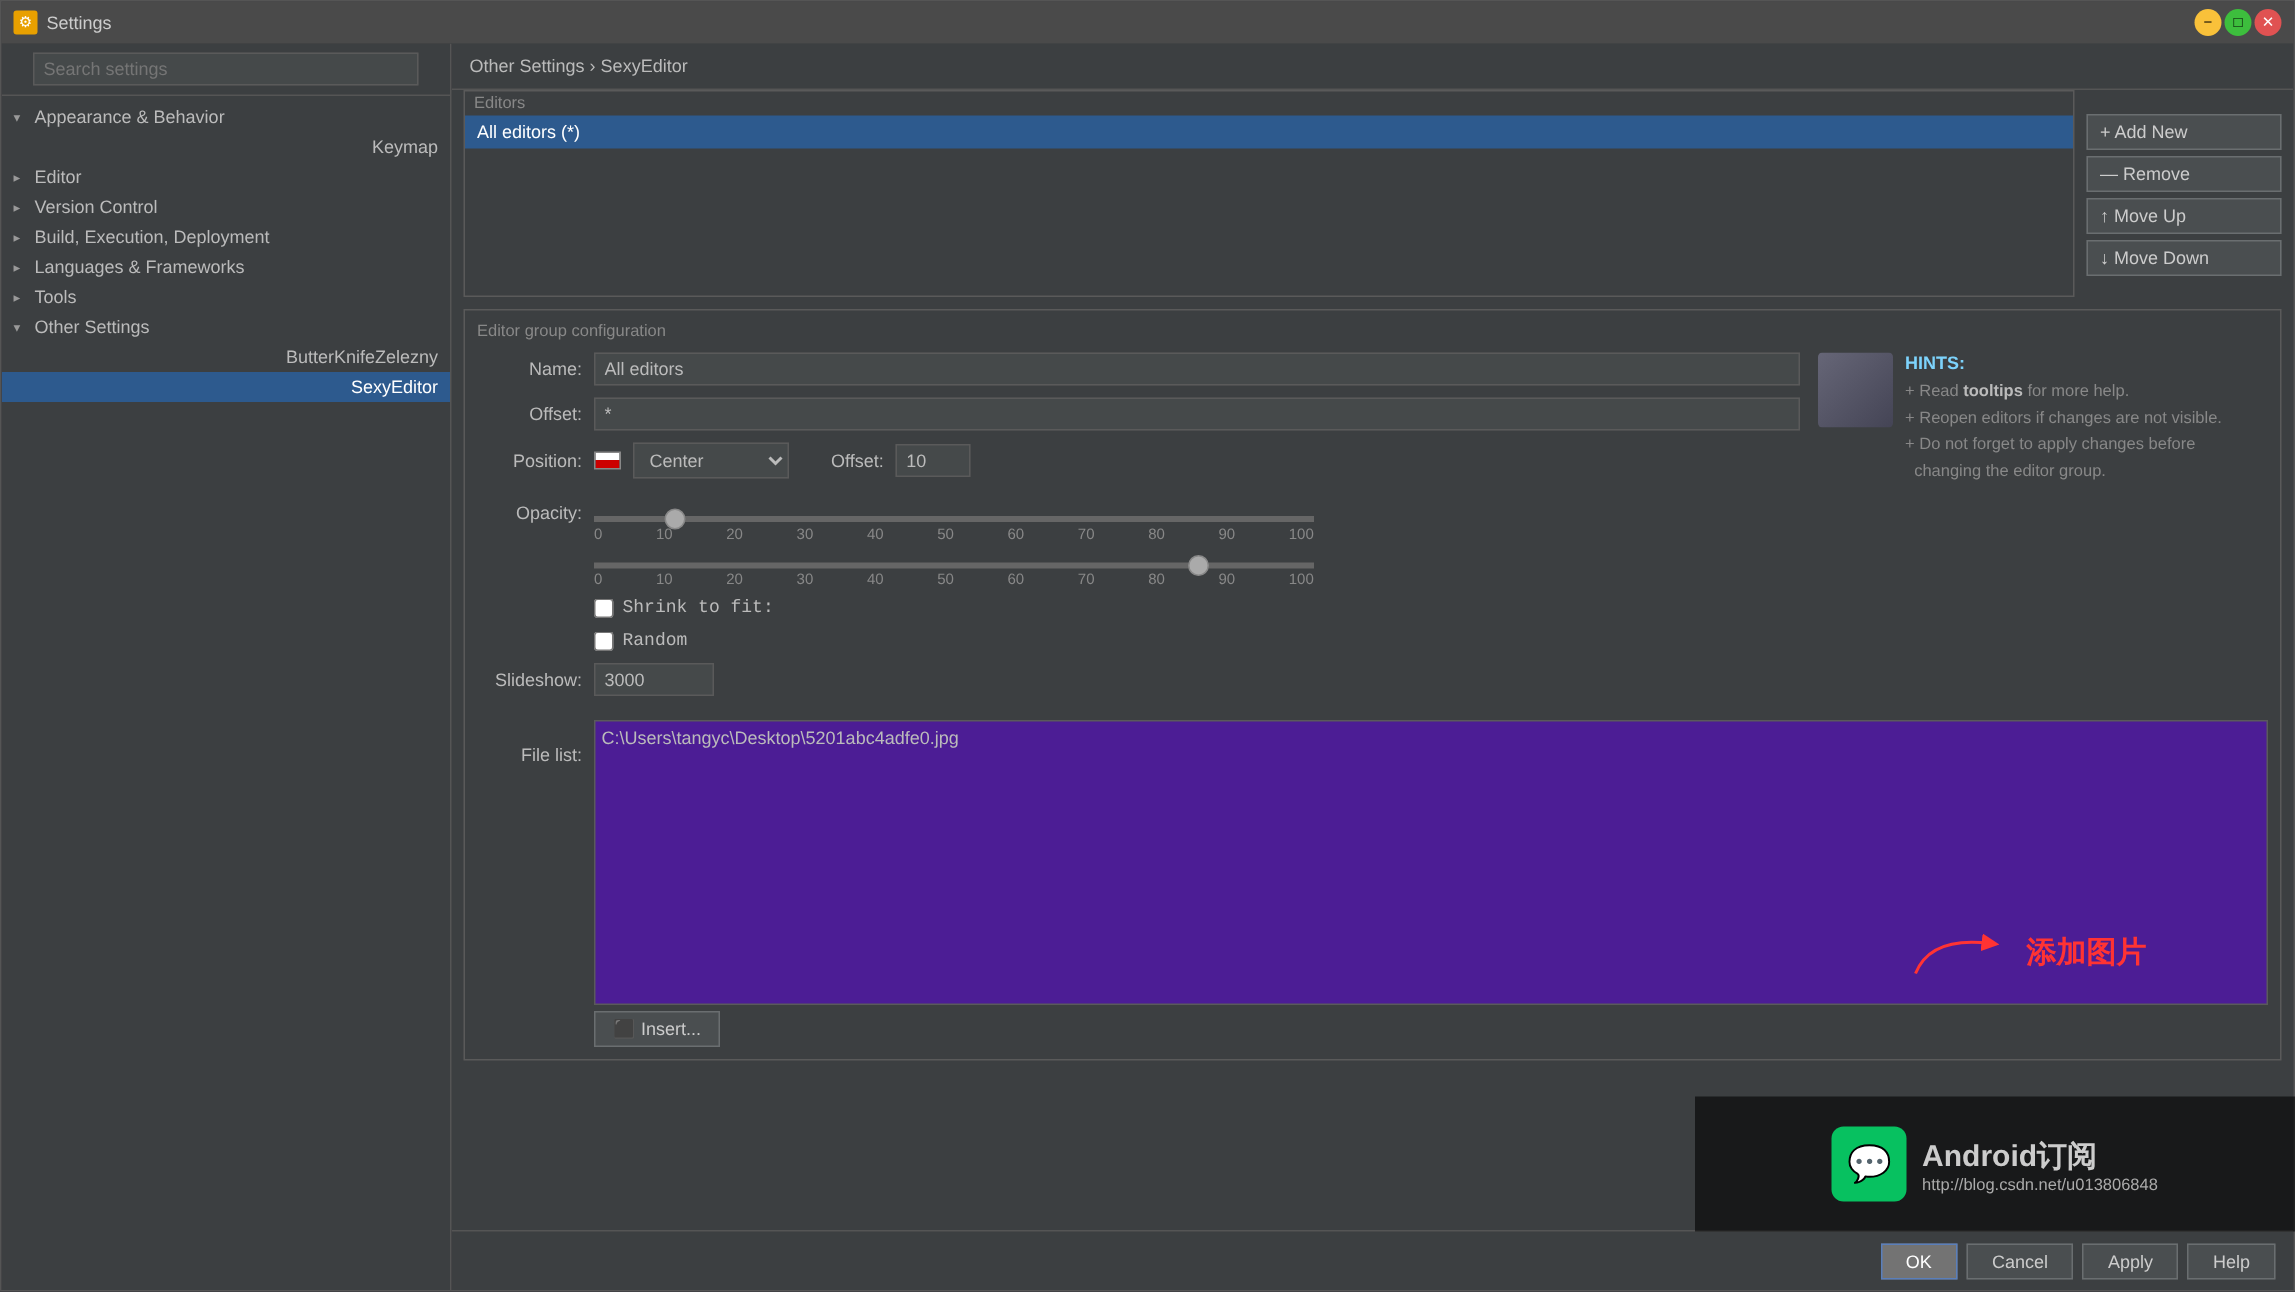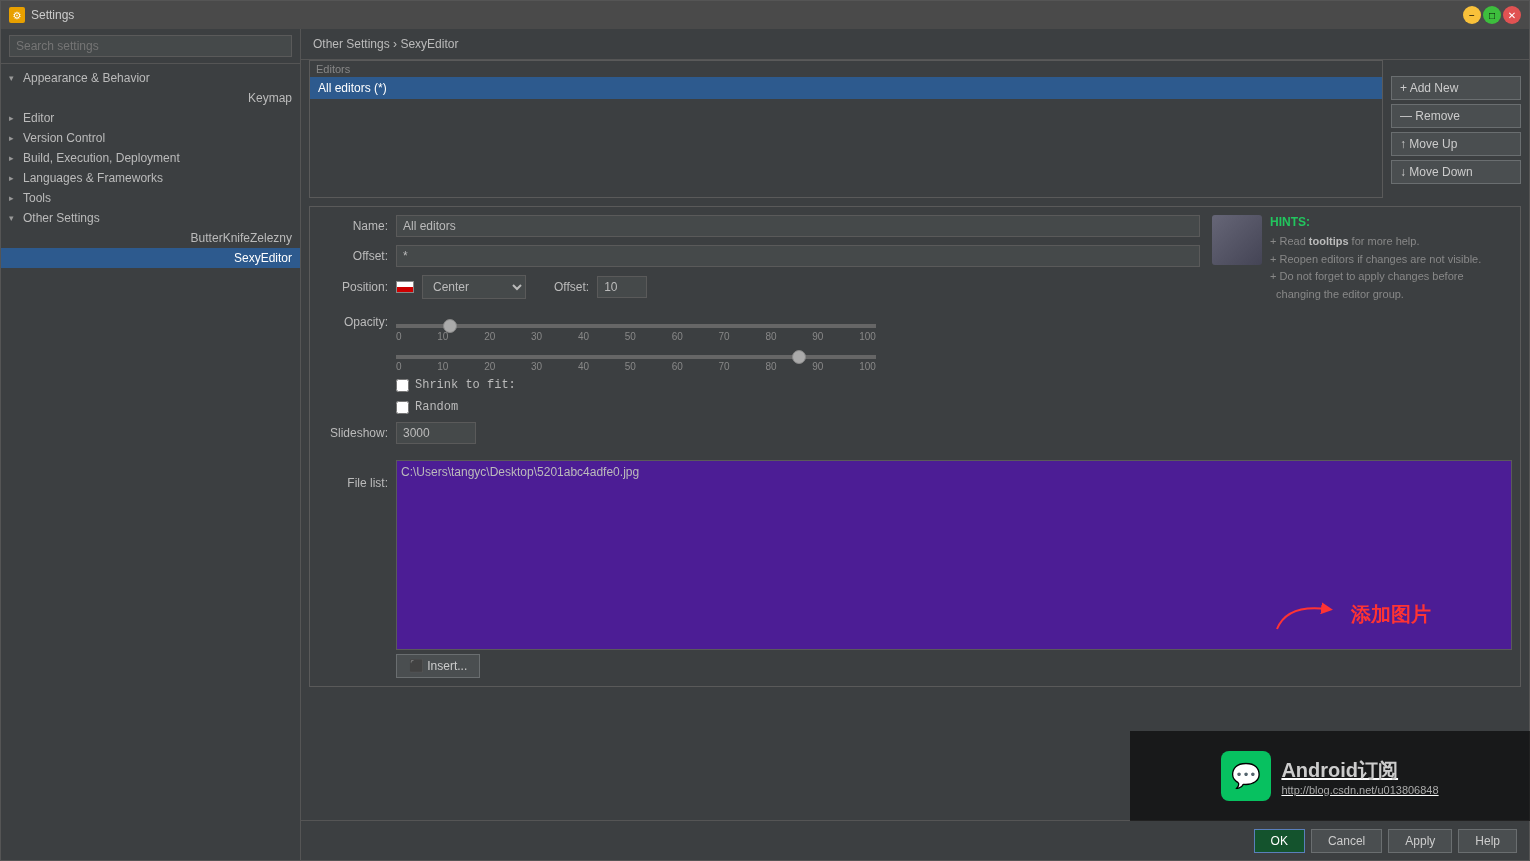--- a/index.html
+++ b/index.html
@@ -71,21 +71,21 @@
     
     .sidebar {
       width: 300px;
       background: #3c3f41;
       border-right: 1px solid #555;
       display: flex;
       flex-direction: column;
       overflow: hidden;
     }
     .search-bar {
-      padding: 6px 8px;
+      padding: 6px 21px;
       border-bottom: 1px solid #555;
     }
     .search-input {
       width: 100%;
       background: #45494a;
       border: 1px solid #5a5a5a;
       color: #bbbbbb;
       padding: 3px 6px;
       font-size: 12px;
       outline: none;
@@ -244,21 +244,21 @@
     .checkbox-label {
       color: #bbbbbb;
       font-size: 12px;
       font-family: Liberation Mono, monospace;
     }
     
     .hints-box {
       width: 300px;
     }
     .hints-title {
-      color: #22c55e;
+      color: #7dd3fc;
       font-weight: bold;
       margin-bottom: 4px;
     }
     .hints-text {
       color: #888;
       font-size: 11px;
       line-height: 1.6;
     }
     .hints-text strong {
       color: #bbbbbb;
@@ -306,21 +306,21 @@
     }
     .bottom-btn {
       background: #4a4e50;
       border: 1px solid #6a6e70;
       color: #cccccc;
       padding: 4px 16px;
       cursor: pointer;
       font-size: 12px;
     }
     .bottom-btn.primary {
-      background: #14532d;
+      background: #737373;
       border-color: #5a7fbb;
       color: #ffffff;
     }
     
     .watermark {
       position: absolute;
       bottom: 40px;
       right: 0;
       width: 400px;
       height: 90px;
@@ -340,21 +340,20 @@
       width: 50px;
       height: 50px;
       background: #07c160;
       border-radius: 8px;
       display: flex; align-items: center; justify-content: center;
       color: white;
       font-size: 24px;
     }
     .watermark-text {
       color: #ffffff;
-      text-decoration: underline;
     }
     .watermark-title {
       font-size: 20px;
       font-weight: bold;
       color: #cccccc;
     }
     .watermark-sub {
       font-size: 11px;
       color: #aaa;
     }
@@ -456,20 +455,21 @@
 
             <div style="display:flex; flex-direction:column; gap:4px; width:130px; padding-top:16px;">
               <button class="action-btn">+ Add New</button>
               <button class="action-btn">— Remove</button>
               <button class="action-btn">↑  Move Up</button>
               <button class="action-btn">↓  Move Down</button>
             </div>
           </div>
 
           <div style="border:1px solid #5a5a5a; padding:8px;">
+            <div style="color:#888; font-size:11px; margin-bottom:8px;">Editor group configuration</div>
 
             <div style="display:flex; gap:12px;">
               <div style="flex:1;">
 
                 <div class="form-row">
                   <span class="form-label">Name:</span>
                   <input type="text" class="form-input" value="All editors" style="">
                 </div>
 
                 <div class="form-row">

